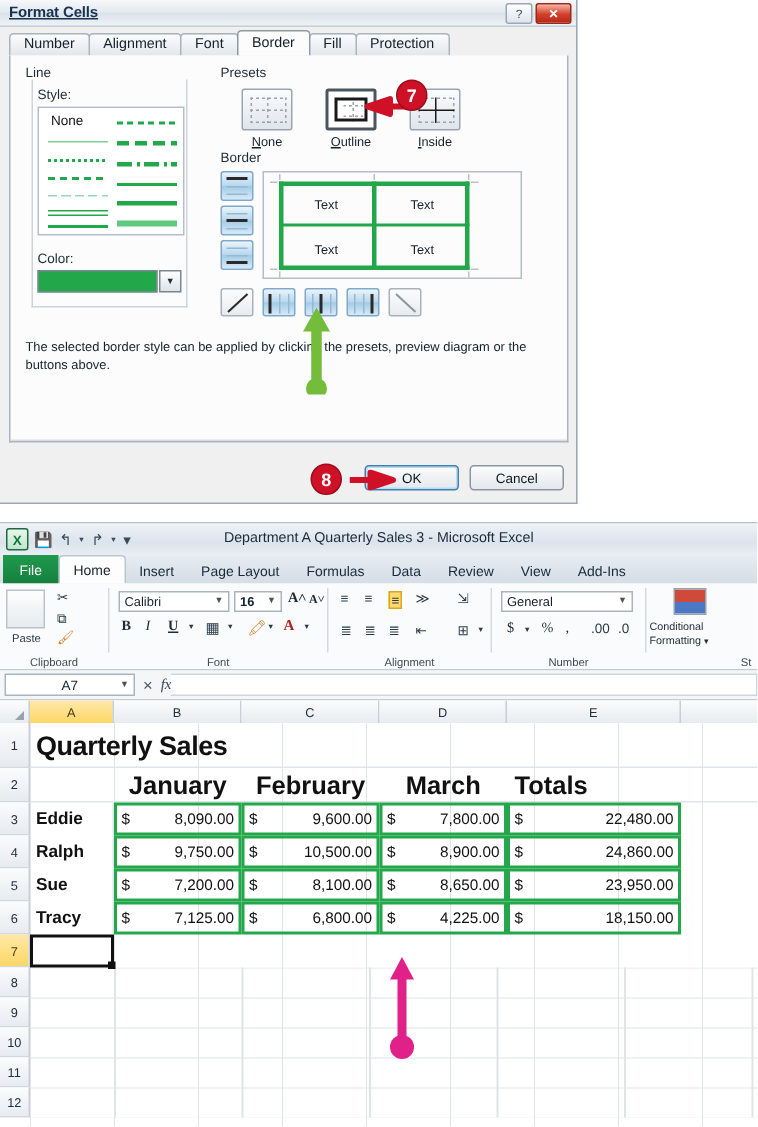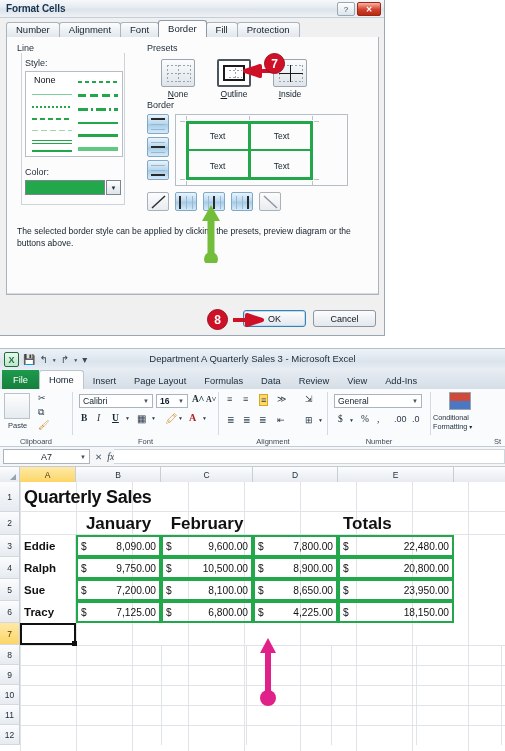--- a/index.html
+++ b/index.html
@@ -21,20 +21,21 @@
   }
   .dlg-titlebar {
     position: relative; height: 18px;
     background: linear-gradient(to bottom,#f6f8fa 0%,#e4eaf0 48%,#dbe2e9 52%,#eef2f6 100%);
     border-bottom: 1px solid #c5ced8;
   }
   .dlg-title {
     position: absolute; left: 6px; top: 3px;
     font-size: 10px; font-weight: bold; color: #16324f;
     letter-spacing: -.1px;
+    text-decoration: underline;
   }
   .win-btns { position: absolute; right: 3px; top: 2px; display: flex; gap: 2px; }
   .win-btn {
     width: 18px; height: 14px; border: 1px solid #9aa7b4;
     border-radius: 2px; font-size: 8px; color: #3a4a5a;
     display: flex; align-items: center; justify-content: center;
     background: linear-gradient(to bottom,#fdfefe,#dde5ec);
   }
   .win-btn.close {
     width: 24px;
@@ -655,20 +656,21 @@
         background-size:100% 20px, 85px 100%;"></div>
       <div style="position:absolute;left:20px;top:178px;width:56px;height:100px;
         background-image:linear-gradient(to bottom,#dfe4e9 1px,transparent 1px);
         background-size:100% 20px;"></div>
 
       <div class="gcell title-cell" style="left:21px;top:16px;width:230px;height:29px;border:none;">Quarterly Sales</div>
       <div style="position:absolute;left:20px;top:44px;width:485px;height:1px;background:#dfe4e9;"></div>
 
       <div class="gcell mon-hdr" style="left:76px;top:45px;width:85px;height:23px;justify-content:center;border-right:none;border-bottom:none;">January</div>
       <div class="gcell mon-hdr" style="left:161px;top:45px;width:92px;height:23px;justify-content:center;border-right:none;border-bottom:none;">February</div>
+      <div class="gcell mon-hdr" style="left:253px;top:45px;width:85px;height:23px;justify-content:center;border-right:none;border-bottom:none;">March</div>
       <div class="gcell mon-hdr" style="left:338px;top:45px;width:116px;height:23px;border-right:none;border-bottom:none;padding-left:5px;">Totals</div>
       <div style="position:absolute;left:20px;top:67px;width:485px;height:1px;background:#dfe4e9;"></div>
 
       <div class="gcell name-cell" style="left:21px;top:68px;width:55px;height:22px;border-bottom:none;">Eddie</div>
       <div class="gcell money bordered" style="left:76px;top:68px;width:85px;height:22px;">
         <span class="sym">$</span>
         <span>8,090.00</span>
       </div>
       <div class="gcell money bordered" style="left:161px;top:68px;width:92px;height:22px;">
         <span class="sym">$</span>
@@ -691,21 +693,21 @@
       <div class="gcell money bordered" style="left:161px;top:90px;width:92px;height:22px;">
         <span class="sym">$</span>
         <span>10,500.00</span>
       </div>
       <div class="gcell money bordered" style="left:253px;top:90px;width:85px;height:22px;">
         <span class="sym">$</span>
         <span>8,900.00</span>
       </div>
       <div class="gcell money bordered" style="left:338px;top:90px;width:116px;height:22px;">
         <span class="sym">$</span>
-        <span>20,800.00</span>
+        <span>24,860.00</span>
       </div>
 
       <div class="gcell name-cell" style="left:21px;top:112px;width:55px;height:22px;border-bottom:none;">Sue</div>
       <div class="gcell money bordered" style="left:76px;top:112px;width:85px;height:22px;">
         <span class="sym">$</span>
         <span>7,200.00</span>
       </div>
       <div class="gcell money bordered" style="left:161px;top:112px;width:92px;height:22px;">
         <span class="sym">$</span>
         <span>8,100.00</span>

